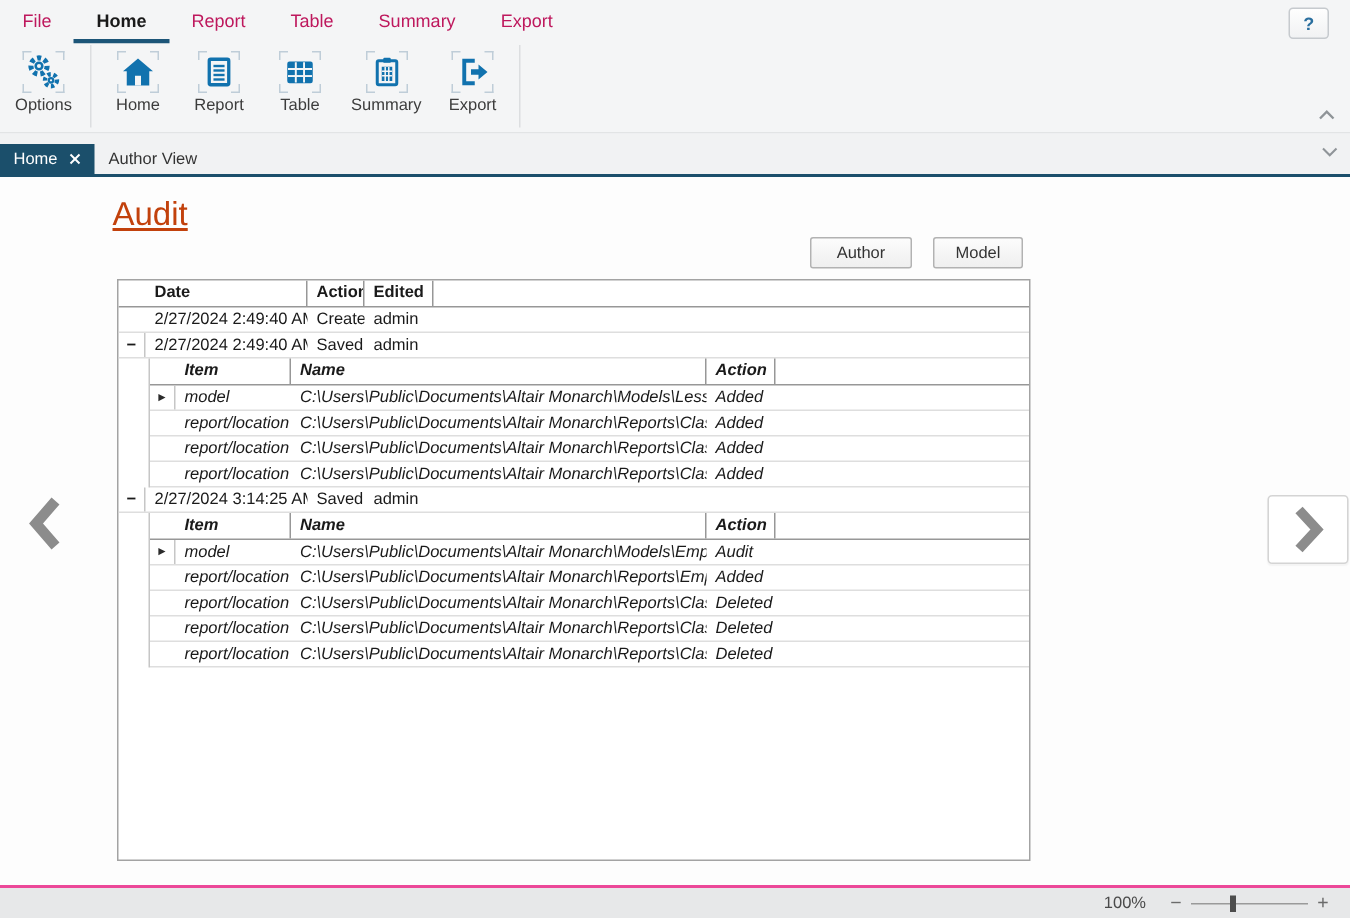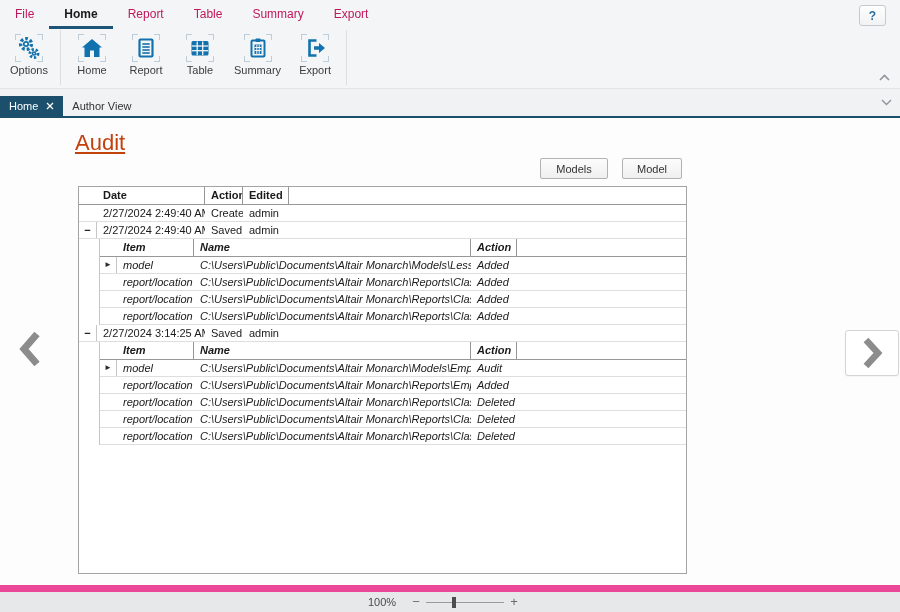--- a/index.html
+++ b/index.html
@@ -69,22 +69,22 @@
   .cact2{width:46px;flex:none;}
   .throw .citem,.throw .cname,.throw .cact2{border-right:1px solid #979797;}
   .marker{font-size:8px;color:#2b2b2b;}
 
   
   .nav-left{position:absolute;left:13px;top:208px;width:34px;height:46px;display:flex;align-items:center;justify-content:center;}
   .nav-right{position:absolute;left:845px;top:212px;width:52px;height:44px;background:#fff;border:1px solid #d4d4d4;border-radius:3px;
     display:flex;align-items:center;justify-content:center;box-shadow:0 1px 1px rgba(0,0,0,0.04);}
 
   
-  .statusbar{position:absolute;left:0;right:0;bottom:0;height:20px;background:#e7e8e9;border-top:7px solid #ec4899;
-    display:flex;align-items:center;justify-content:center;font-size:11px;color:#4a4a4a;}
+  .statusbar{position:absolute;left:0;right:0;bottom:0;height:20px;background:#e7e8e9;border-top:2px solid #ec4899;
+    display:flex;align-items:center;justify-content:flex-end;font-size:11px;color:#4a4a4a;}
   .zoom-level{margin-right:14px;}
   .zoom-btn{width:12px;text-align:center;color:#6b6b6b;font-size:13px;line-height:18px;}
   .zoom-track{position:relative;width:78px;height:1px;background:#9a9a9a;margin:0 4px;}
   .zoom-handle{position:absolute;left:26px;top:-5px;width:4px;height:11px;background:#4d4d4d;}
   .statusbar .pad-right{width:12px;}
 </style>
 </head>
 <body>
 
 <div class="app">
@@ -206,21 +206,21 @@
     <span class="tab-chev">
       <svg width="11" height="7" viewBox="0 0 11 7">
           <polyline points="1,1 5.5,5.5 10,1" fill="none" stroke="#8f9498" stroke-width="1.4"></polyline>
         </svg>
     </span>
   </div>
 
   <div class="page">
     <div class="page-title">Audit</div>
 
-    <div class="btn btn-project">Models</div>
+    <div class="btn btn-project">Author</div>
     <div class="btn btn-model">Model</div>
 
     <div class="audit">
 
       <div class="throw">
         <div class="cell csel"></div>
         <div class="cell cdate">Date</div>
         <div class="cell cact">Action</div>
         <div class="cell cauth">Edited</div>
         <div class="cell cfill"></div>

